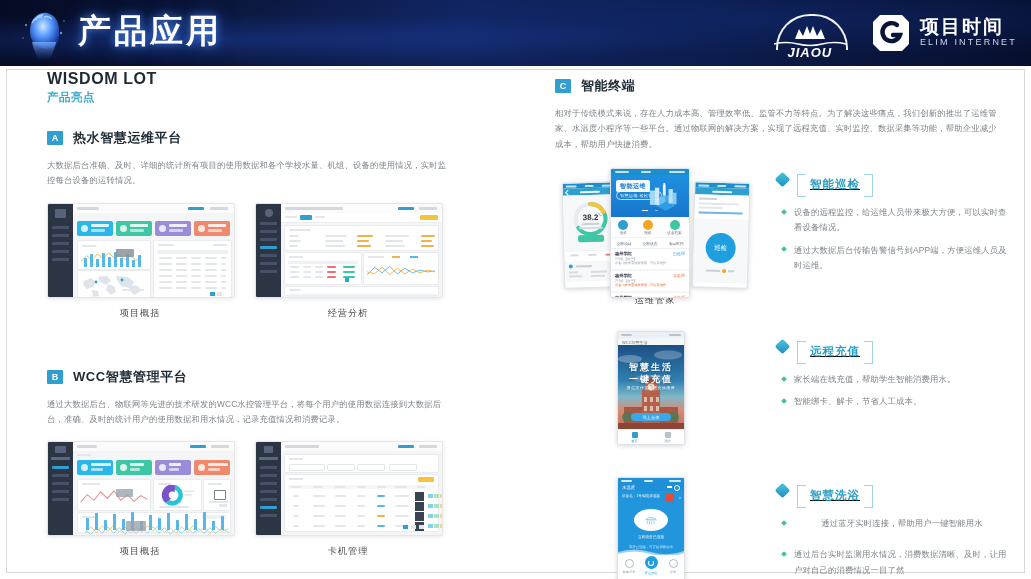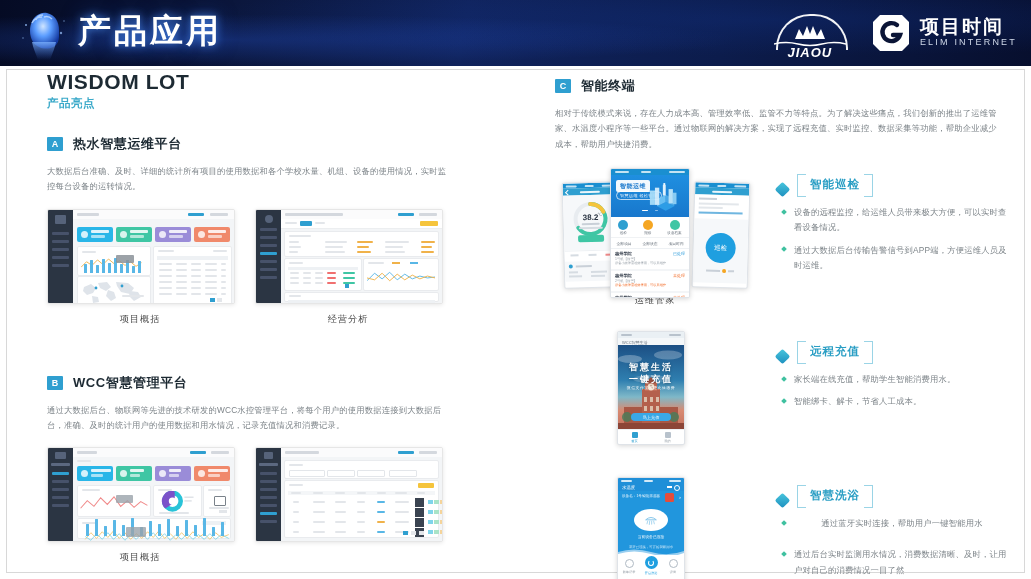--- a/index.html
+++ b/index.html
@@ -57,21 +57,21 @@
   .banner-divider{position:absolute;left:0;top:66px;width:1031px;height:3px;background:#ffffff;}
 
   
   .sheet{
     position:absolute;left:6px;top:69px;width:1019px;height:504px;
     box-sizing:border-box;border:1px solid #d8d8d8;background:#fff;
   }
   .col-left{position:absolute;left:40px;top:0px;width:420px;}
   .col-right{position:absolute;left:548px;top:3px;width:455px;}
 
-  .wisdom{color:#1d2a33;font-size:21px;font-weight:bold;letter-spacing:.6px;margin:0;}
+  .wisdom{color:#1d2a33;font-size:16px;font-weight:bold;letter-spacing:.6px;margin:0;}
   .wisdom-sub{color:#3aa9c9;font-size:11.5px;font-weight:bold;margin-top:2px;letter-spacing:.5px;}
 
   .sec-head{display:flex;align-items:center;gap:10px;margin-top:24px;}
   .badge{
     width:16px;height:14px;background:#2f9fd0;color:#fff;font-size:9px;font-weight:bold;
     display:flex;align-items:center;justify-content:center;border-radius:1px;flex:0 0 auto;
   }
   .sec-title{color:#1d2a33;font-size:13px;font-weight:bold;letter-spacing:.6px;}
   .sec-desc{
     color:#7d8489;font-size:8.3px;line-height:1.85;margin-top:11px;width:400px;letter-spacing:.2px;
@@ -100,21 +100,21 @@
   .row{position:absolute;height:2px;background:#e3e6ea;border-radius:1px;}
   .bar{position:absolute;bottom:0;background:#59b7e6;width:3px;border-radius:.5px;}
   .cap{text-align:center;color:#4a4a4a;font-size:9.2px;margin-top:9px;letter-spacing:1px;}
 
   
   .rdesc{color:#7d8489;font-size:8.3px;line-height:1.85;margin-top:11px;width:450px;letter-spacing:.2px;}
 
   .feature-row{display:flex;align-items:flex-start;}
   .phones{position:relative;}
   .ftext{flex:1;}
-  .ftitle{display:flex;align-items:flex-end;gap:9px;}
+  .ftitle{display:flex;align-items:flex-start;gap:9px;text-decoration:underline;}
   .diamond{width:11px;height:11px;background:linear-gradient(135deg,#49c6dd,#1d8fbf);transform:rotate(45deg);border-radius:2px;flex:0 0 auto;}
   .bracket{
     position:relative;padding:3px 13px;color:#2a9ec4;font-size:11.5px;font-weight:bold;letter-spacing:1px;
   }
   .bracket:before,.bracket:after{
     content:"";position:absolute;top:0;width:8px;height:100%;
     border-top:1px solid #9ad4e6;border-bottom:1px solid #9ad4e6;
   }
   .bracket:before{left:0;border-left:1px solid #9ad4e6;}
   .bracket:after{right:0;border-right:1px solid #9ad4e6;}
@@ -583,20 +583,21 @@
                 <div style="position:absolute;left:143px;top:49px;width:5px;height:4px;background:#7fd4ea;"></div>
                   <div style="position:absolute;left:149px;top:49px;width:5px;height:4px;background:#a9e3c8;"></div>
                   <div style="position:absolute;left:155px;top:49px;width:5px;height:4px;background:#f5d49a;"></div>
 
                 <div style="position:absolute;right:30px;bottom:2px;width:5px;height:4px;background:#2f9fd0;"></div>
                 <div style="position:absolute;right:22px;bottom:2px;width:5px;height:4px;background:#e3e6ea;"></div>
                 <div style="position:absolute;right:14px;bottom:2px;width:5px;height:4px;background:#e3e6ea;"></div>
               </div>
             </div>
           </div>
+          <div class="cap">卡机管理</div>
         </div>
       </div>
     </div>
 
     <div class="col-right">
       <div class="sec-head" style="margin-top:4px;">
         <div class="badge">C</div>
         <div class="sec-title">智能终端</div>
       </div>
       <div class="rdesc">相对于传统模式来说，存在人力成本高、管理效率低、监管不力等特点。为了解决这些痛点，我们创新的推出了运维管家、水温度小程序等一些平台。通过物联网的解决方案，实现了远程充值、实时监控、数据采集等功能，帮助企业减少成本，帮助用户快捷消费。</div>

